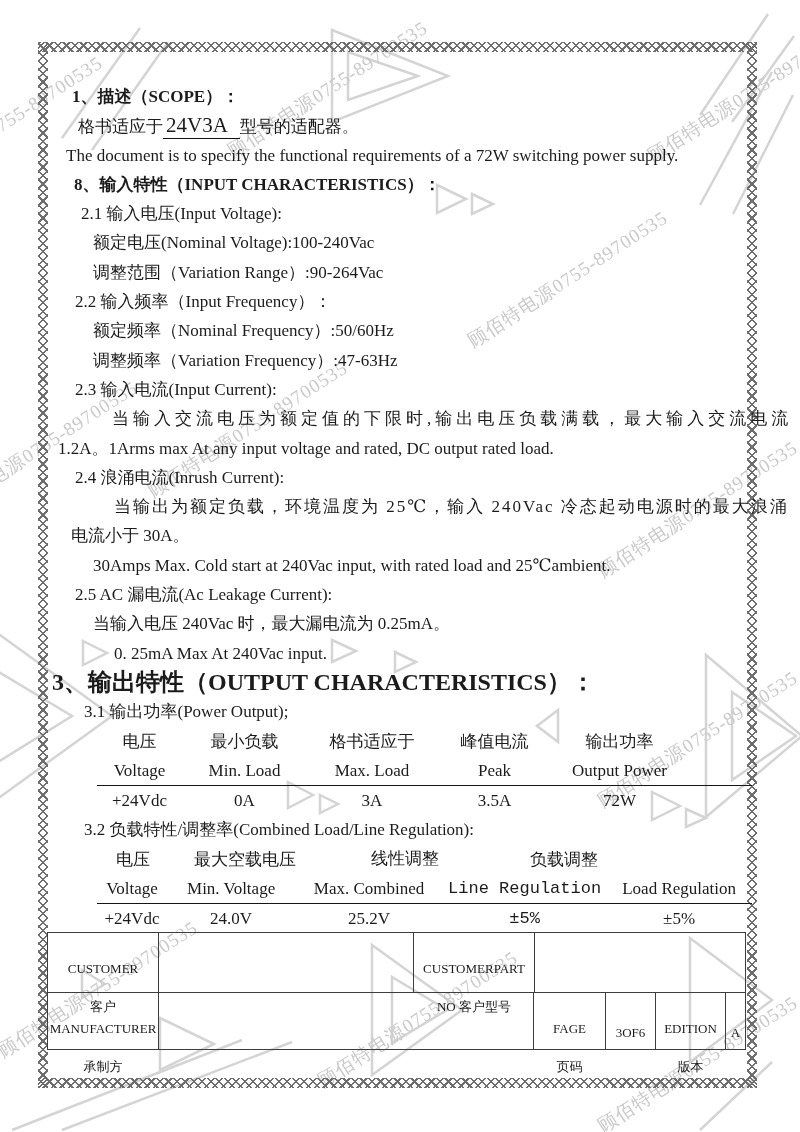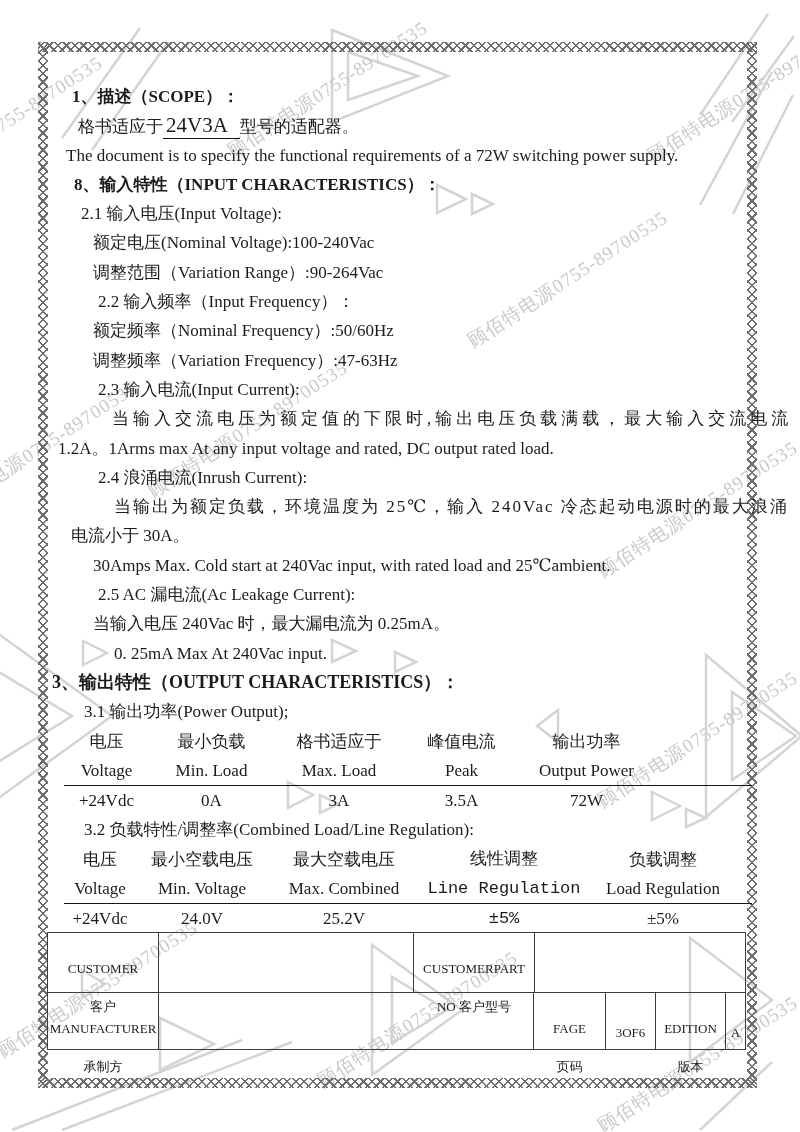--- a/index.html
+++ b/index.html
@@ -19,31 +19,31 @@
        repeating-linear-gradient(-45deg,#6e6e6e 0 1.6px,transparent 1.6px 6px);}
   .f-top{left:38px;top:42px;width:719px;height:10px;}
   .f-bottom{left:38px;top:1078px;width:719px;height:10px;}
   .f-left{left:38px;top:42px;width:10px;height:1046px;}
   .f-right{left:747px;top:42px;width:10px;height:1046px;}
 
   
   .content{position:absolute;left:64px;top:82px;right:48px;z-index:3;}
   .l{height:29.3px;line-height:29.3px;white-space:nowrap;font-size:17px;}
   .b{font-weight:bold;}
-  .h3l{font-size:18px;}
+  .h3l{font-size:24px;}
   .ml-neg12{margin-left:-12px;} .ml-neg6{margin-left:-6px;}
   .ml2{margin-left:2px;} .ml6{margin-left:20px;} .ml7{margin-left:7px;}
   .ml8{margin-left:8px;} .ml10{margin-left:10px;} .ml14{margin-left:14px;}
-  .ml17{margin-left:17px;} .ml27{margin-left:34px;} .ml33{margin-left:29px;}
+  .ml17{margin-left:17px;} .ml27{margin-left:11px;} .ml33{margin-left:29px;}
   .ml50{margin-left:50px;}
   .sp1{letter-spacing:4px;margin-left:48px;} .sp2{letter-spacing:2px;}
   .model{font-size:21px;border-bottom:1.6px solid #111;padding:0 12px 1px 3px;}
 
   
-  .cols{display:flex;align-items:flex-end;}
+  .cols{display:flex;margin-left:33px;align-items:flex-end;}
   .cols span{display:inline-block;text-align:center;}
   .uline{border-bottom:1.6px solid #151515;}
   .pc0{width:85px;} .pc1{width:125px;} .pc2{width:130px;} .pc3{width:115px;} .pc4{width:135px;}
   .rc0{width:72px;} .rc1{width:132px;} .rc2{width:152px;} .rc3{width:168px;font-family:Liberation Mono, monospace;} .rc4{width:150px;}
 
   
   .ft{position:absolute;left:47px;top:932px;width:699px;height:118px;z-index:3;
       border:1px solid #3d3d3d;box-sizing:border-box;font-size:13px;background:transparent;}
   .ft-row{display:flex;box-sizing:border-box;}
   .ft-r1{height:60px;border-bottom:1px solid #3d3d3d;}
@@ -152,21 +152,20 @@
       <span class="pc1">0A</span>
       <span class="pc2">3A</span>
       <span class="pc3">3.5A</span>
       <span class="pc4">72W</span>
     </div>
 
     <div class="l ml6">3.2 负载特性/调整率(Combined Load/Line Regulation):</div>
 
     <div class="l cols">
       <span class="rc0">电压</span>
-      <span class="rc1">最小空载电压</span>
       <span class="rc2">最大空载电压</span>
       <span class="rc3">线性调整</span>
       <span class="rc4">负载调整</span>
     </div>
     <div class="l cols uline">
       <span class="rc0">Voltage</span>
       <span class="rc1">Min. Voltage</span>
       <span class="rc2">Max. Combined</span>
       <span class="rc3">Line Regulation</span>
       <span class="rc4">Load Regulation</span>

